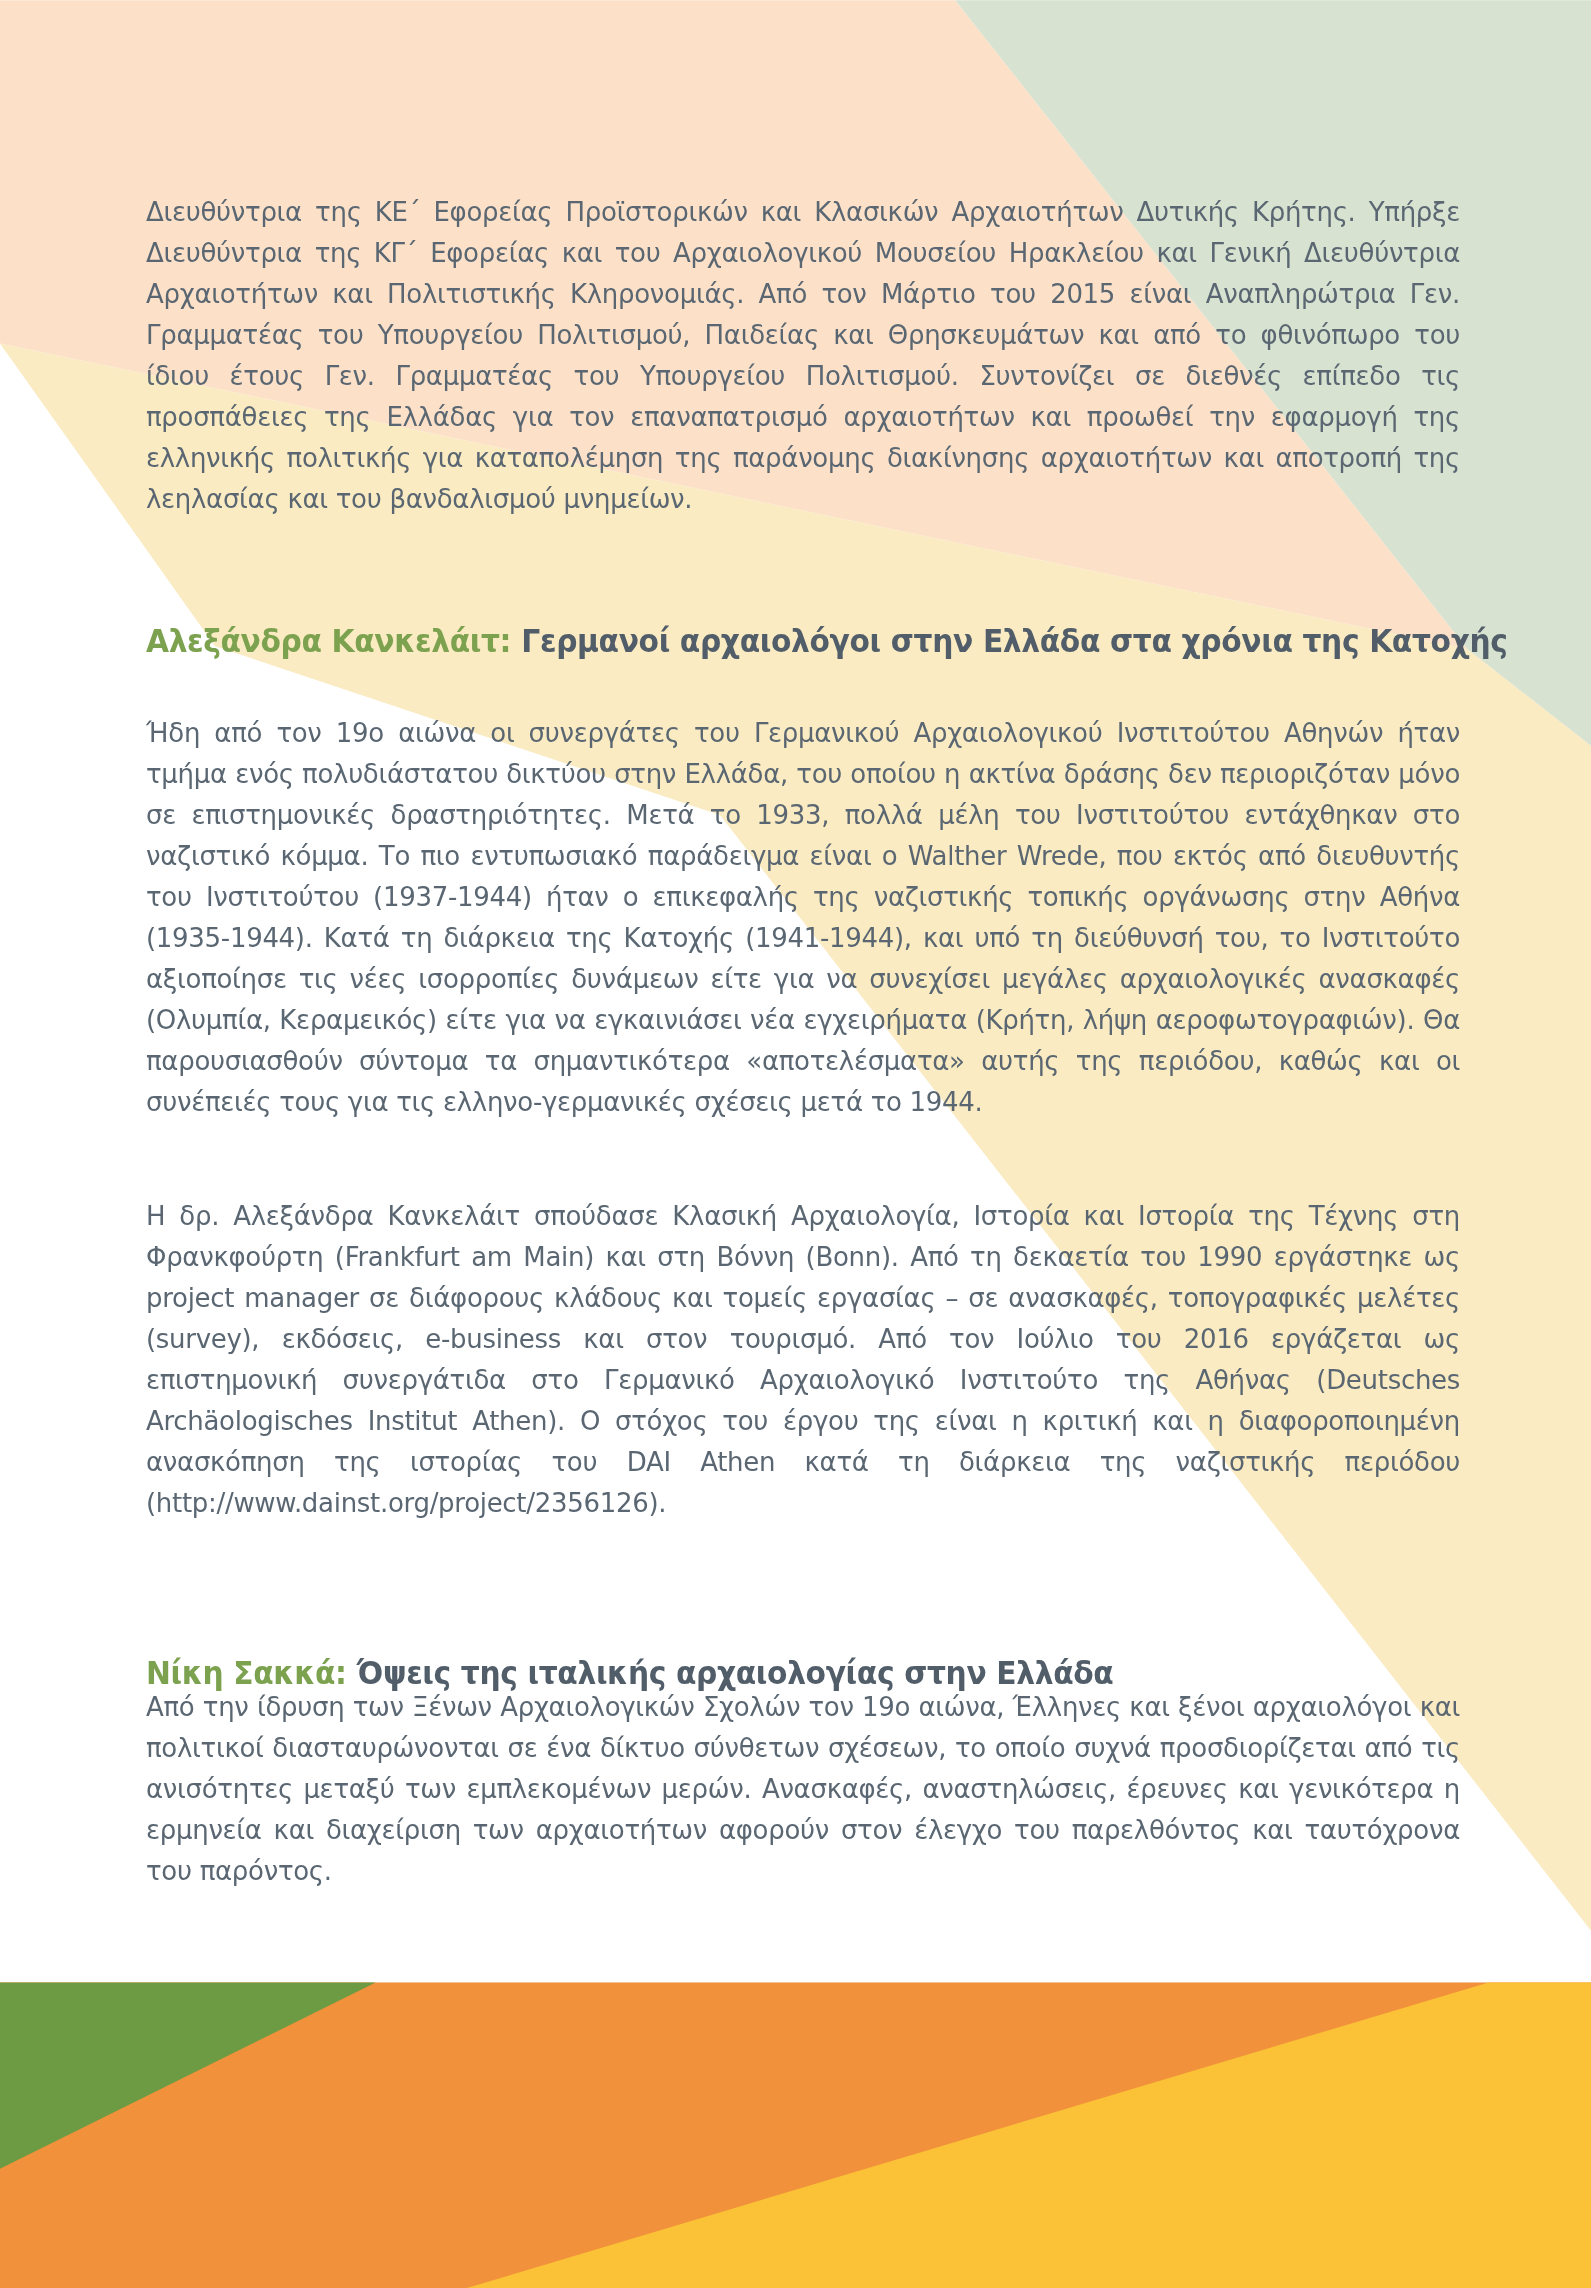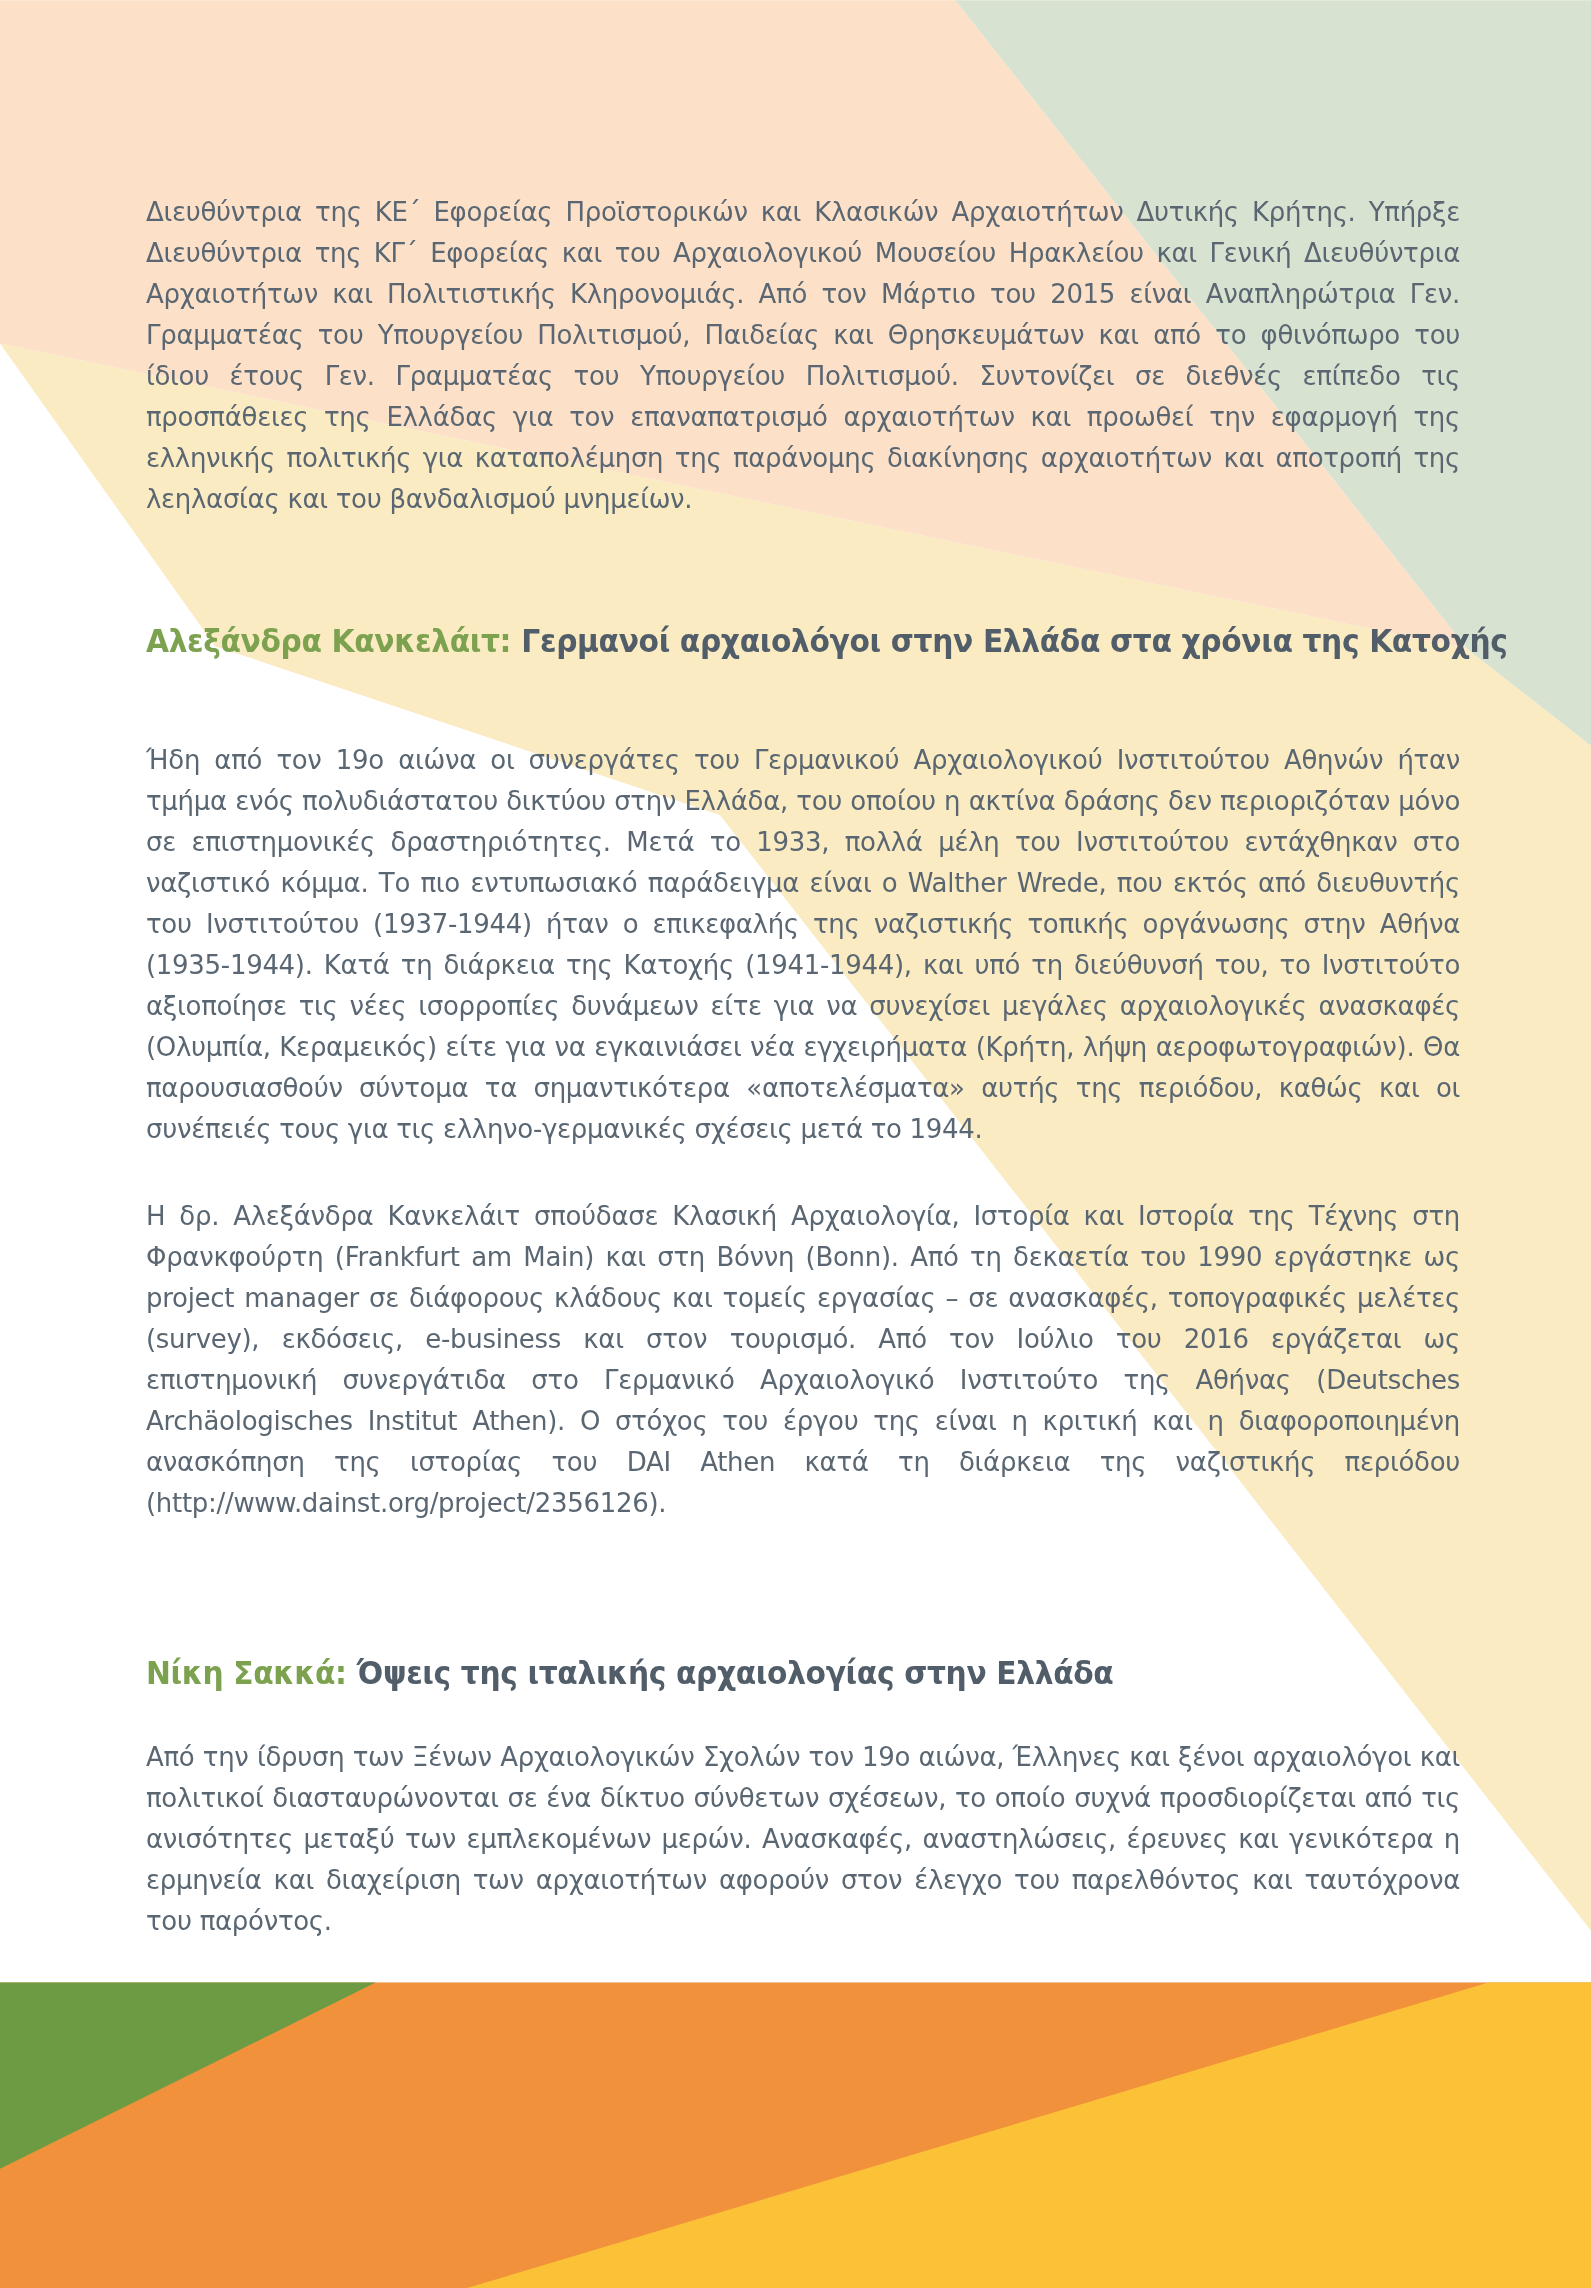--- a/index.html
+++ b/index.html
@@ -20,24 +20,24 @@
   }
   .heading{
     margin:0;white-space:nowrap;
     font-size:32px;line-height:42px;font-weight:bold;letter-spacing:-0.4px;
     color:#515E69;
     transform:scaleX(0.93);transform-origin:left center;
   }
   .heading .speaker{color:#7CA24F;margin-right:11px;}
   .p1{top:192px;}
   .h1{top:620px;}
-  .p2{top:740px;}
+  .p2{top:713px;}
   .p3{top:1196px;}
   .h2{top:1652px;}
-  .p4{top:1737px;}
+  .p4{top:1687px;}
 </style>
 </head>
 <body>
 
 <svg class="bg" width="1591" height="2289" viewBox="0 0 1724 2480" xmlns="http://www.w3.org/2000/svg" aria-hidden="true">
   <rect x="0" y="0" width="1724" height="2480" fill="#FFFFFF"></rect>
   <polygon points="0,372 1590,703 1724,808 1724,2092 780,883 233,700" fill="#FAEBC2"></polygon>
   <polygon points="0,0 1035,0 1590,703 0,372" fill="#FCE1C8"></polygon>
   <polygon points="1035,0 1724,0 1724,808 1590,703" fill="#D8E2D0"></polygon>
   <rect x="0" y="2148" width="1724" height="332" fill="#F1913B"></rect>

